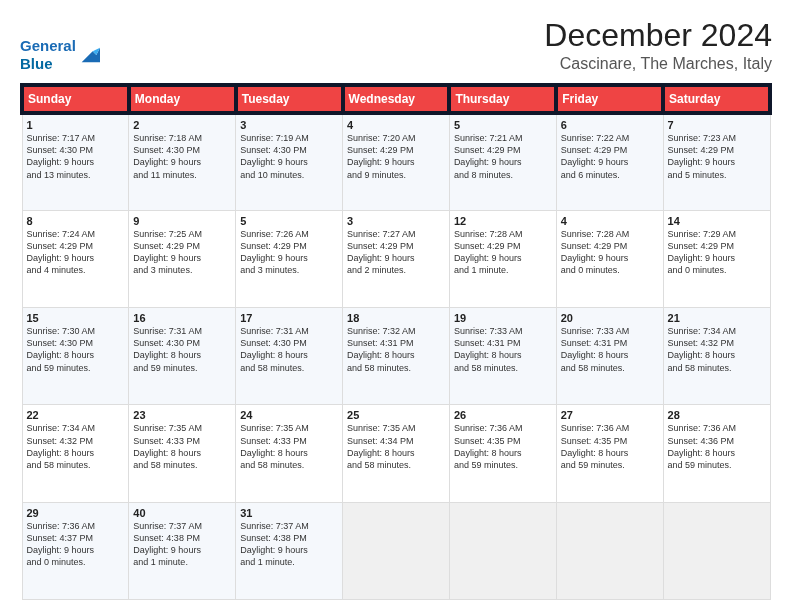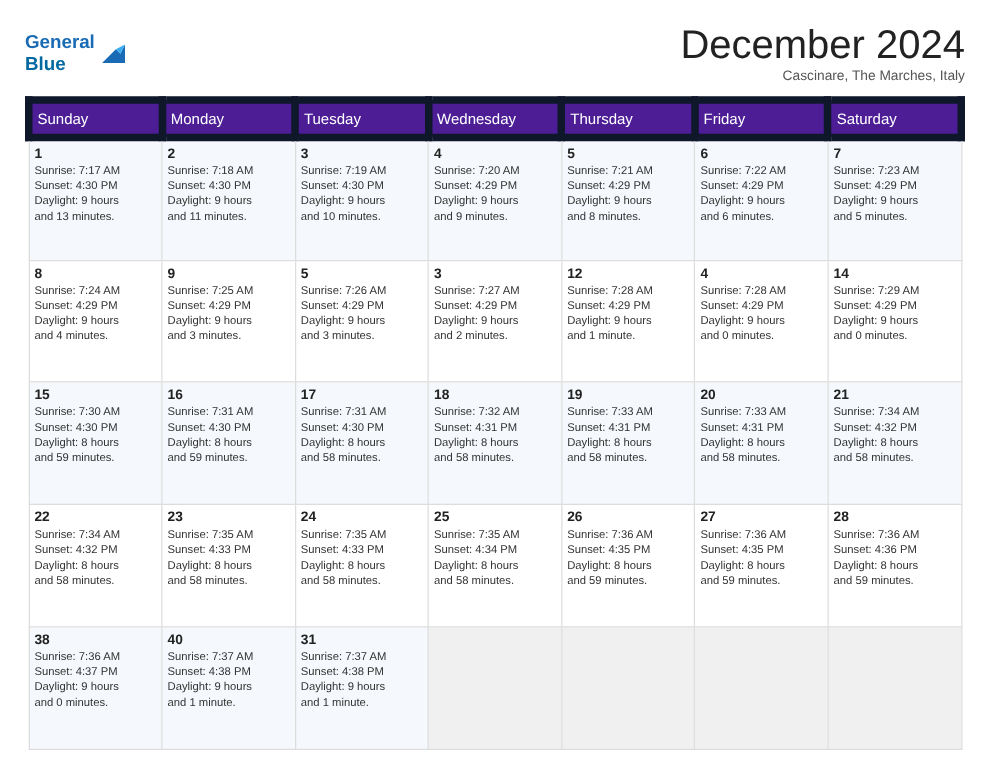--- a/index.html
+++ b/index.html
@@ -13,21 +13,21 @@
     .page {
       width: 792px;
       height: 612px;
       padding: 18px 20px 12px 20px;
       display: flex;
       flex-direction: column;
     }
     .header {
       display: flex;
       justify-content: space-between;
-      align-items: center;
+      align-items: flex-end;
       margin-bottom: 10px;
     }
     .logo {
       display: flex;
       align-items: center;
       gap: 0;
     }
     .logo-text {
       font-size: 15px;
       font-weight: bold;
@@ -46,38 +46,38 @@
       text-align: right;
       margin-left: 40px;
     }
     .month-title {
       font-size: 32px;
       font-weight: normal;
       color: #222;
       line-height: 1.1;
     }
     .location {
-      font-size: 11px;
+      font-size: 16px;
       color: #555;
       margin-top: 2px;
     }
     .calendar-table {
       width: 100%;
       border-collapse: collapse;
       flex: 1;
       table-layout: fixed;
     }
     .calendar-table thead tr th {
-      background: #4c1d95;
+      background: #ef4444;
       color: #fff;
       font-size: 12px;
-      font-weight: normal;
+      font-weight: bold;
       padding: 5px 4px;
       text-align: left;
-      border: 6px solid #0f172a;
+      border: 4px solid #0f172a;
     }
     .calendar-table tbody tr td {
       vertical-align: top;
       padding: 4px 4px 3px 4px;
       border: 1px solid #ddd;
       font-size: 9.5px;
       color: #333;
       background: #fff;
       height: 88px;
     }
@@ -251,21 +251,21 @@
             <span class="day-number">27</span>
             <div class="cell-text">Sunrise: 7:36 AM<br>Sunset: 4:35 PM<br>Daylight: 8 hours<br>and 59 minutes.</div>
           </td>
           <td>
             <span class="day-number">28</span>
             <div class="cell-text">Sunrise: 7:36 AM<br>Sunset: 4:36 PM<br>Daylight: 8 hours<br>and 59 minutes.</div>
           </td>
         </tr>
         <tr>
           <td>
-            <span class="day-number">38</span>
+            <span class="day-number">29</span>
             <div class="cell-text">Sunrise: 7:36 AM<br>Sunset: 4:37 PM<br>Daylight: 9 hours<br>and 0 minutes.</div>
           </td>
           <td>
             <span class="day-number">40</span>
             <div class="cell-text">Sunrise: 7:37 AM<br>Sunset: 4:38 PM<br>Daylight: 9 hours<br>and 1 minute.</div>
           </td>
           <td>
             <span class="day-number">31</span>
             <div class="cell-text">Sunrise: 7:37 AM<br>Sunset: 4:38 PM<br>Daylight: 9 hours<br>and 1 minute.</div>
           </td>

